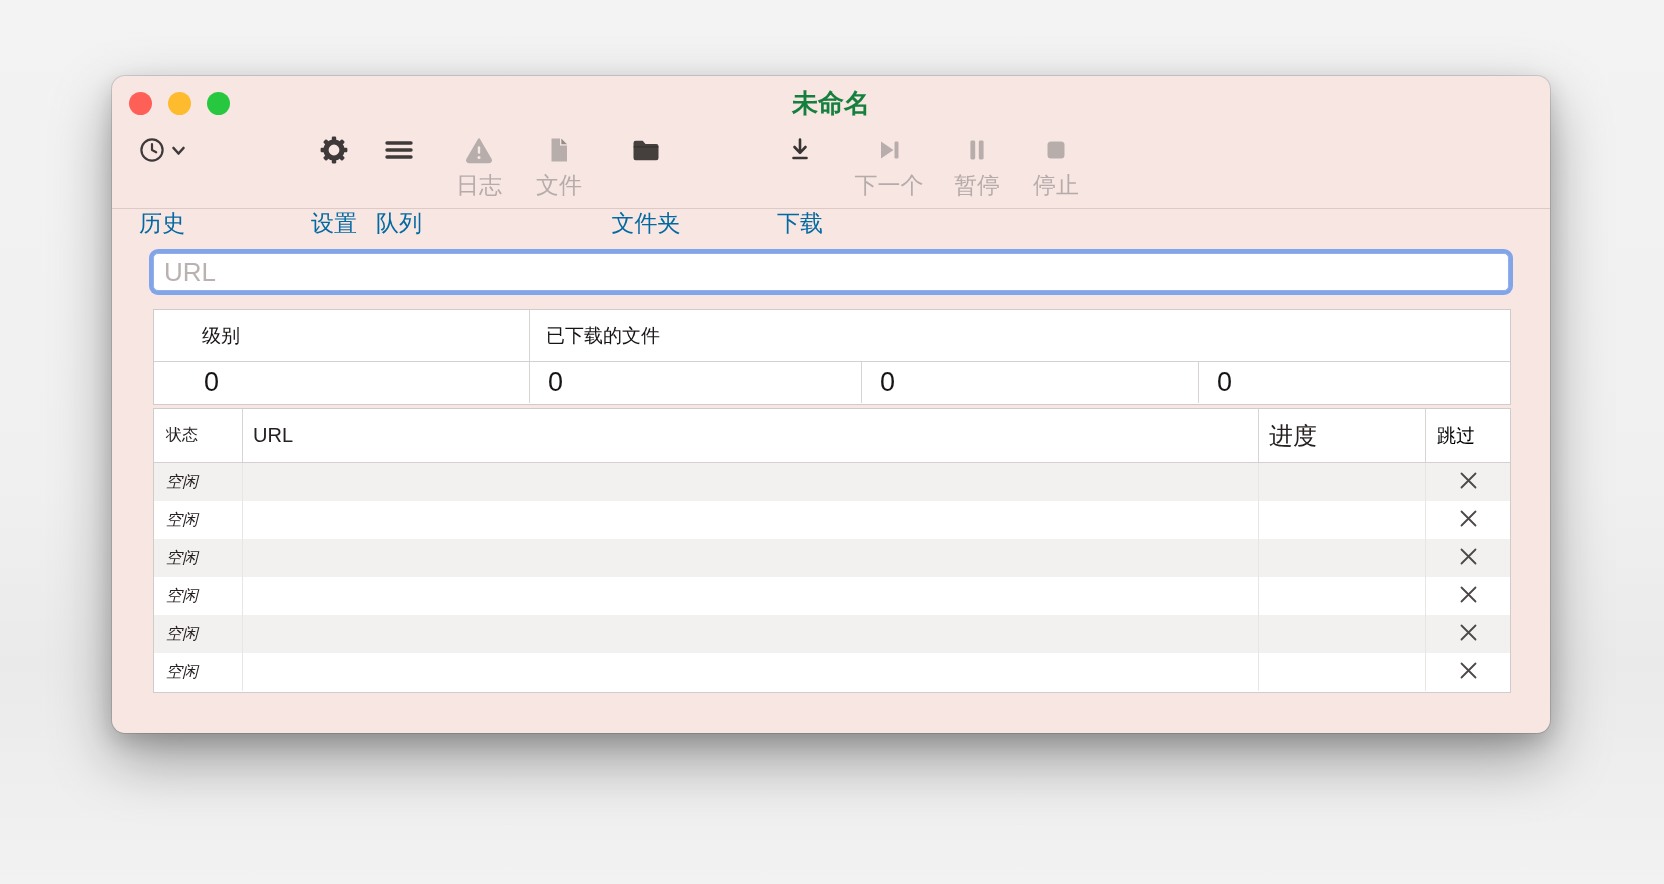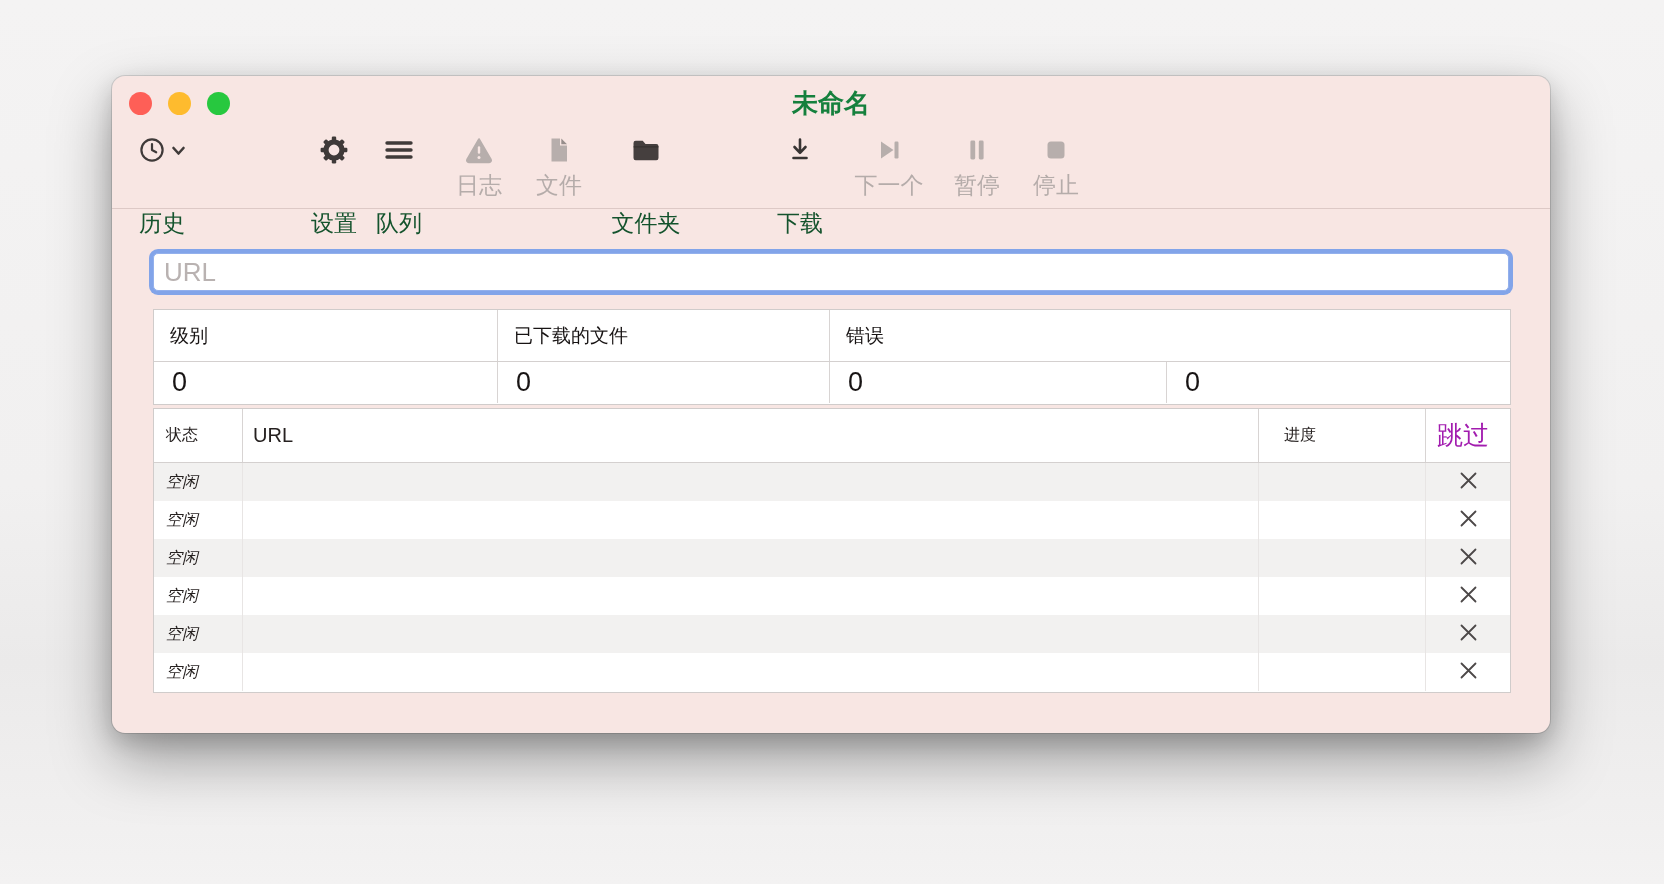--- a/index.html
+++ b/index.html
@@ -27,61 +27,61 @@
     position:absolute; left:50%; transform:translateX(-50%); top:10px;
     font-size:26px; font-weight:600; color:#15803d; white-space:nowrap;
   }
 
   
   .toolbar { position:absolute; top:0; left:0; right:0; height:132px; }
   .tb-sep { position:absolute; top:132px; left:0; right:0; height:1px; background:#ddc9c6; }
   .tb-item { position:absolute; top:57px; width:80px; text-align:center; cursor:default; }
   .tb-icon { height:38px; display:flex; align-items:center; justify-content:center; gap:5px; }
   .tb-label { font-size:23px; line-height:27px; margin-top:1px; white-space:nowrap; }
-  .en  { color:#14532d;margin-top:39px; }
+  .en  { color:#0369a1;margin-top:39px; }
   .dis { color:#b5acaa; }
 
   
   .url-input {
     position:absolute; left:41px; top:177px; width:1356px; height:38px;
     border:1.5px solid #93b0ec; border-radius:5px; background:#ffffff;
     box-shadow:0 0 0 4px #82a4e9;
     font-family:inherit; font-size:26px; color:#333; padding:0 10px; outline:none;
   }
   .url-input::placeholder { color:#b9b2b1; opacity:1; }
 
   
   .stats {
     position:absolute; left:41px; top:233px; width:1358px; height:96px;
     background:#fff; border:1px solid #d0cccb;
   }
   .stats-row { display:grid; grid-template-columns:343px 332px 337px 1fr; }
   .stats-row.head { height:52px; border-bottom:1px solid #d4d0cf; }
   .stats-row.vals { height:41px; }
-  .stats-cell { display:flex; align-items:center; padding-left:16px; overflow:hidden; }
+  .stats-cell { display:flex; align-items:center; padding-left:16px; overflow:hidden;margin-left:32px; }
   .stats-row .stats-cell + .stats-cell { border-left:1px solid #d8d4d3; }
   .stats-row.head .stats-cell { font-size:19px; color:#181414; }
   .stats-row.vals .stats-cell { font-size:27px; color:#181414; padding-left:18px; }
 
   
   .queue {
     position:absolute; left:41px; top:332px; width:1358px; height:285px;
     background:#fff; border:1px solid #d0cccb;
   }
   .q-head { display:grid; grid-template-columns:88px 1fr 167px 85px; height:54px; border-bottom:1px solid #d4d0cf; }
-  .q-head .q-cell { display:flex; align-items:center; font-size:26px; color:#a21caf; }
+  .q-head .q-cell { display:flex; align-items:center; font-size:19px; color:#000000; }
   .q-head .q-cell + .q-cell { border-left:1px solid #d8d4d3; }
   .q-row { display:grid; grid-template-columns:88px 1fr 167px 85px; height:38px;font-style:italic; }
   .q-row:nth-child(even) { background:#f2f1f0; }
   .q-row .q-cell { display:flex; align-items:center; overflow:hidden; }
   .q-row .q-cell + .q-cell { border-left:1px solid #e8e5e4; }
   .q-cell.c-status { padding-left:12px; font-size:16px; color:#262120; }
   .q-head .c-status { padding-left:12px; }
   .q-cell.c-url { padding-left:10px; font-size:20px; color:#262120; }
-  .q-cell.c-prog { padding-left:25px; font-size:16px; color:#262120; }
+  .q-cell.c-prog { padding-left:10px; font-size:24px; color:#262120; }
   .q-cell.c-skip { justify-content:center; }
   .skip-btn { width:100%; height:100%; display:flex; align-items:center; justify-content:center; background:transparent; border:none; cursor:default; }
 </style>
 </head>
 <body>
 
 <div class="window">
 
   <div class="titlebar">
     <div class="traffic">
@@ -229,21 +229,20 @@
 
   </div>
   <div class="tb-sep"></div>
 
   <input class="url-input" type="text" placeholder="URL" style="">
 
   <div class="stats">
     <div class="stats-row head">
       <div class="stats-cell">级别</div>
       <div class="stats-cell">已下载的文件</div>
-      <div class="stats-cell">错误</div>
     </div>
     <div class="stats-row vals">
       <div class="stats-cell">0</div>
       <div class="stats-cell">0</div>
       <div class="stats-cell">0</div>
       <div class="stats-cell">0</div>
     </div>
   </div>
 
   <div class="queue">

